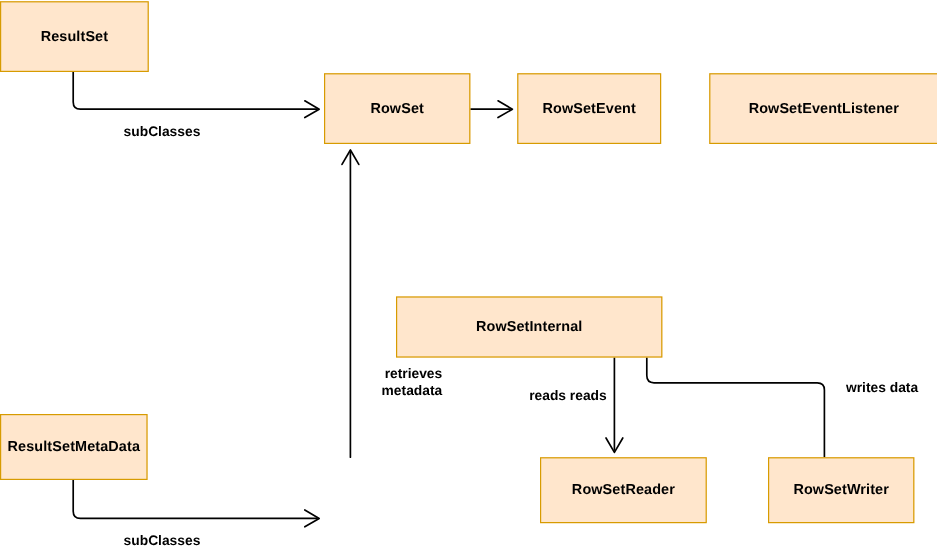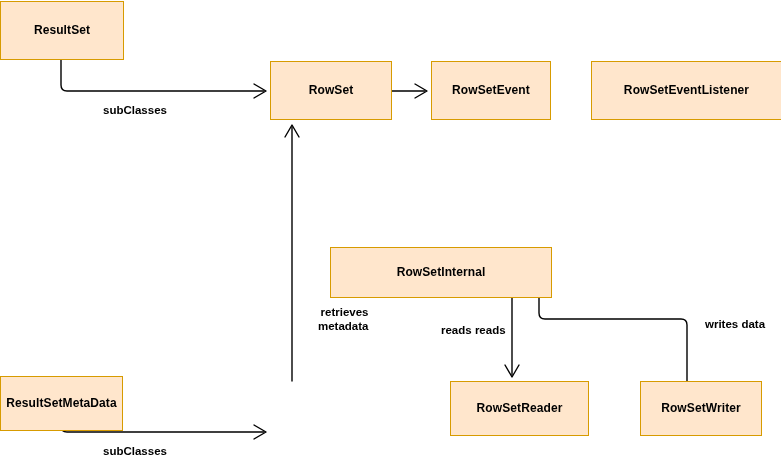--- a/index.html
+++ b/index.html
@@ -117,21 +117,21 @@
   </div>
 
   <div class="node" style="left:431px; top:61px; width:120px; height:59px;">
     <span class="node-label">RowSetEvent</span>
   </div>
 
   <div class="node" style="left:330px; top:210px; width:222px; height:51px;margin-top:37px;">
     <span class="node-label">RowSetInternal</span>
   </div>
 
-  <div class="node" style="left:0px; top:345px; width:123px; height:55px;margin-top:31px;">
+  <div class="node" style="left:0px; top:345px; width:123px; height:55px;">
     <span class="node-label">ResultSetMetaData</span>
   </div>
 
 
   <div class="node" style="left:450px; top:381px; width:139px; height:55px;">
     <span class="node-label">RowSetReader</span>
   </div>
 
   <div class="node" style="left:640px; top:381px; width:122px; height:55px;">
     <span class="node-label">RowSetWriter</span>

